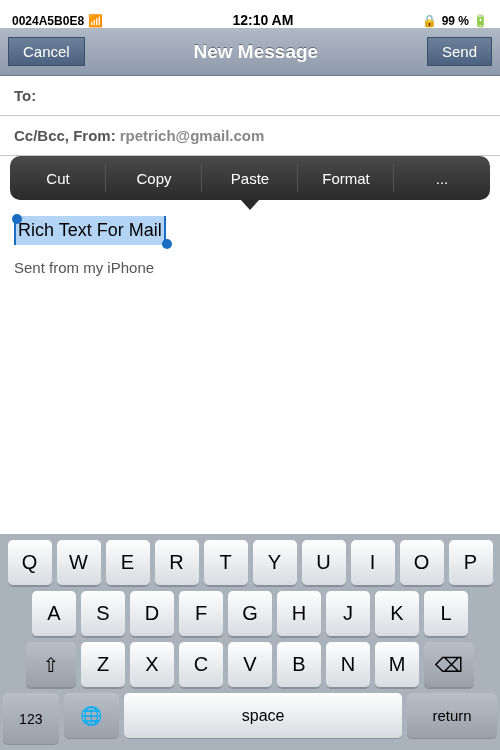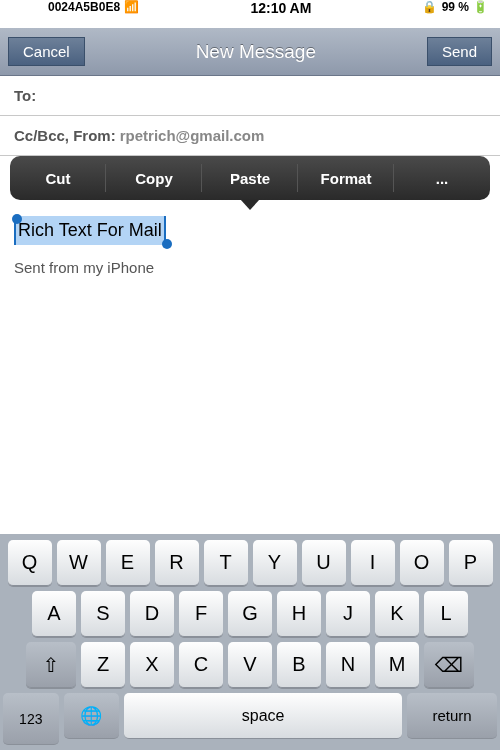--- a/index.html
+++ b/index.html
@@ -3,26 +3,25 @@
   <meta charset="utf-8">
   <style>
     * { margin: 0; padding: 0; box-sizing: border-box; }
     body { width: 500px; height: 750px; overflow: hidden; font-family: 'Helvetica Neue', Helvetica, Arial, sans-serif; background: #fff; }
 
     
     .status-bar {
       background: #fff;
       height: 28px;
       display: flex;
-      align-items: flex-start;
+      align-items: flex-end;
       justify-content: space-between;
       padding: 0 12px;
       font-size: 13px;
       font-weight: 600;
-      margin-left: 36px;
     }
     .status-left { display: flex; align-items: center; gap: 4px; font-size: 12px; }
     .status-center { font-size: 14px; font-weight: 600; }
     .status-right { display: flex; align-items: center; gap: 4px; font-size: 12px; }
 
     
     .nav-bar {
       background: linear-gradient(to bottom, #b0b9c6, #8e99ab);
       height: 48px;
       display: flex;
@@ -37,21 +36,21 @@
       border-radius: 0;
       color: #fff;
       font-size: 15px;
       font-weight: 500;
       padding: 5px 14px;
       cursor: pointer;
     }
     .nav-title {
       color: #fff;
       font-size: 19px;
-      font-weight: 400;
+      font-weight: 700;
       text-shadow: 0 -1px 0 rgba(0,0,0,0.4);
     }
 
     
     .email-field {
       border-bottom: 1px solid #c8c8c8;
       padding: 10px 14px;
       display: flex;
       align-items: center;
       min-height: 40px;
@@ -97,21 +96,21 @@
       border-right: 10px solid transparent;
       border-top: 11px solid #2a2a2a;
     }
     .menu-item {
       flex: 1;
       display: flex;
       align-items: center;
       justify-content: center;
       color: #fff;
       font-size: 15px;
-      font-weight: 700;
+      font-weight: 400;
       height: 100%;
       cursor: pointer;
       position: relative;
     }
     .menu-item:not(:last-child)::after {
       content: '';
       position: absolute;
       right: 0;
       top: 8px;
       bottom: 8px;

